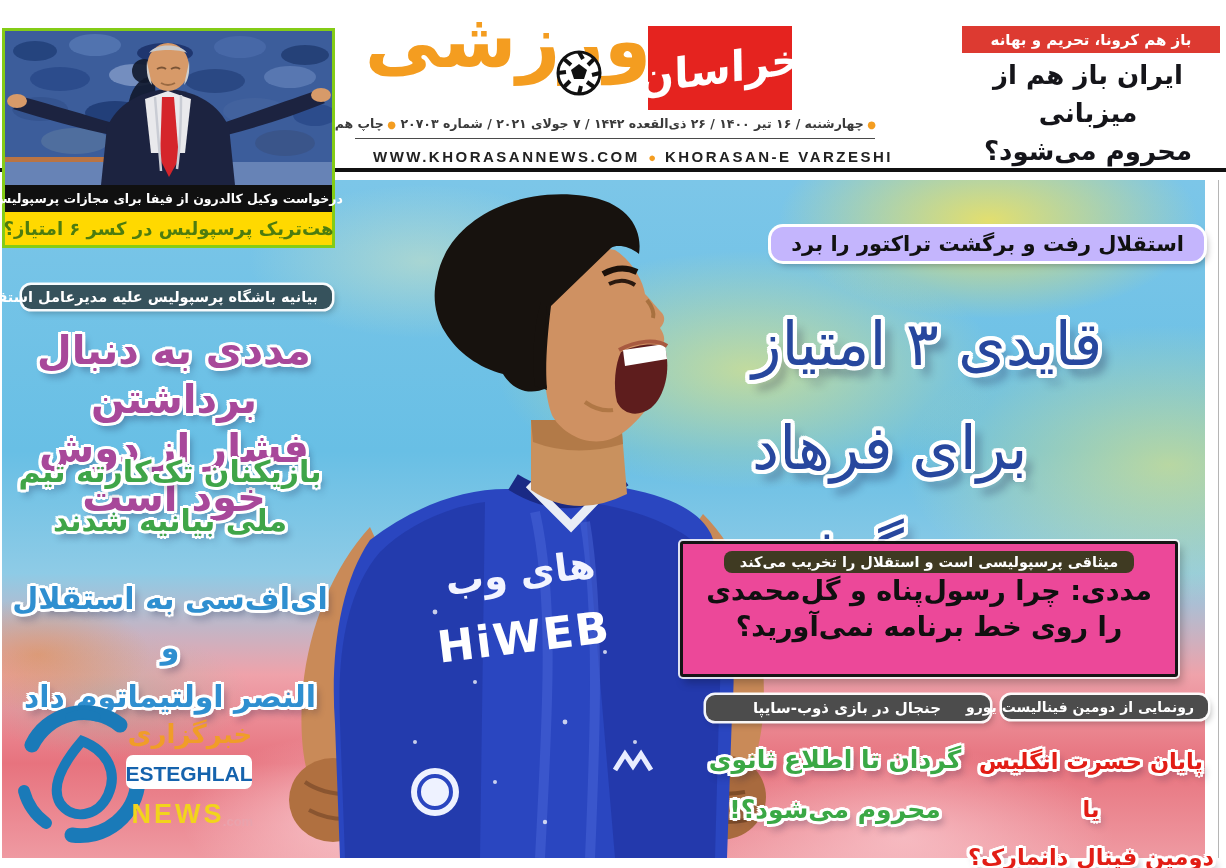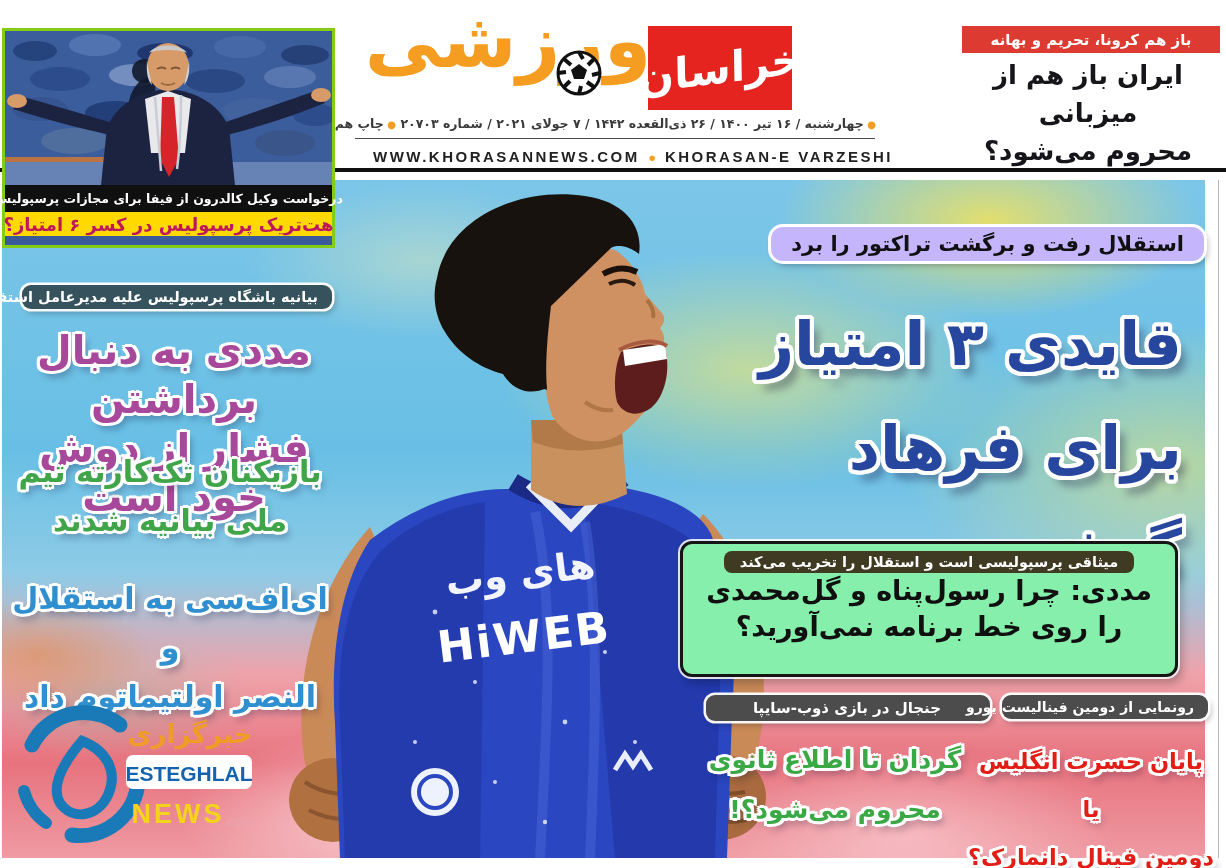--- a/index.html
+++ b/index.html
@@ -50,21 +50,21 @@
   .coach-box{
     left:2px;top:28px;width:327px;height:214px;border:3px solid #84cc16;background:#3a5b99;
     z-index:6;display:flex;flex-direction:column;
   }
   .coach-photo{width:327px;height:154px;display:block;}
   .coach-cap-black{
     height:27px;background:#101010;color:#fff;font-size:12.5px;font-weight:600;
     display:flex;align-items:center;justify-content:center;white-space:nowrap;
   }
   .coach-cap-yellow{
-    height:24px;background:#ffd900;color:#be185d;font-size:18px;font-weight:900;
+    height:33px;background:#ffd900;color:#4d7c0f;font-size:18px;font-weight:900;
     display:flex;align-items:center;justify-content:center;white-space:nowrap;
   }
   
   .photo{
     left:2px;top:180px;width:1203px;height:678px;overflow:hidden;z-index:0;
     background:
       radial-gradient(ellipse 300px 140px at 82% 6%, rgba(232,224,104,.95), rgba(232,224,104,0) 70%),
       radial-gradient(ellipse 360px 170px at 62% 28%, rgba(238,232,120,.65), rgba(238,232,120,0) 70%),
       radial-gradient(ellipse 380px 200px at 97% 42%, rgba(235,230,118,.6), rgba(235,230,118,0) 70%),
       radial-gradient(ellipse 250px 110px at 35% 12%, rgba(244,240,180,.4), rgba(244,240,180,0) 70%),
@@ -102,29 +102,29 @@
       -3px -3px 0 #fff,3px -3px 0 #fff,-3px 3px 0 #fff,3px 3px 0 #fff,
       -4px -2px 0 #fff,4px -2px 0 #fff,-4px 2px 0 #fff,4px 2px 0 #fff,
       -2px -4px 0 #fff,2px -4px 0 #fff,-2px 4px 0 #fff,2px 4px 0 #fff,
       8px 10px 9px rgba(25,25,70,.4);
   }
   .hl{z-index:3;text-align:center;font-weight:900;}
   .hl-purple{left:12px;top:326px;width:324px;font-size:40px;line-height:49px;color:#a8489a;}
   .hl-green{left:8px;top:447px;width:324px;font-size:30px;line-height:49px;color:#3fa548;}
   .hl-blue{left:8px;top:574px;width:324px;font-size:30px;line-height:49px;color:#2f8fd0;}
   .hl-main{
-    right:44px;top:292px;width:430px;text-align:right;color:#27479e;
-    font-size:61px;line-height:104px;font-weight:700;
+    right:44px;top:292px;width:430px;text-align:left;color:#27479e;
+    font-size:61px;line-height:104px;font-weight:400;
   }
   .hl-bl-green{left:688px;top:735px;width:294px;font-size:25px;line-height:50px;color:#3aa845;}
   .hl-br-red{left:968px;top:737px;width:246px;font-size:22.5px;line-height:48px;color:#e21d15;}
   
   .yellow-box{
-    left:680px;top:541px;width:492px;height:130px;background:#86efac;border:3px solid #151515;
-    border-radius:12px;z-index:3;text-align:center;
+    left:680px;top:541px;width:492px;height:130px;background:#ec4899;border:3px solid #151515;
+    border-radius:3px;z-index:3;text-align:center;
     box-shadow:0 0 0 2px rgba(255,255,255,.85),4px 6px 8px rgba(0,0,0,.25);
   }
   .yb-kicker{
     display:inline-block;margin-top:7px;background:#3f3a22;color:#fff;font-size:14.5px;
     font-weight:bold;padding:3px 16px;border-radius:8px;white-space:nowrap;
   }
   .yb-line{font-size:27px;font-weight:900;color:#101010;line-height:36px;}
   
   .est-logo{left:10px;top:693px;width:246px;height:168px;z-index:3;}
 </style>

